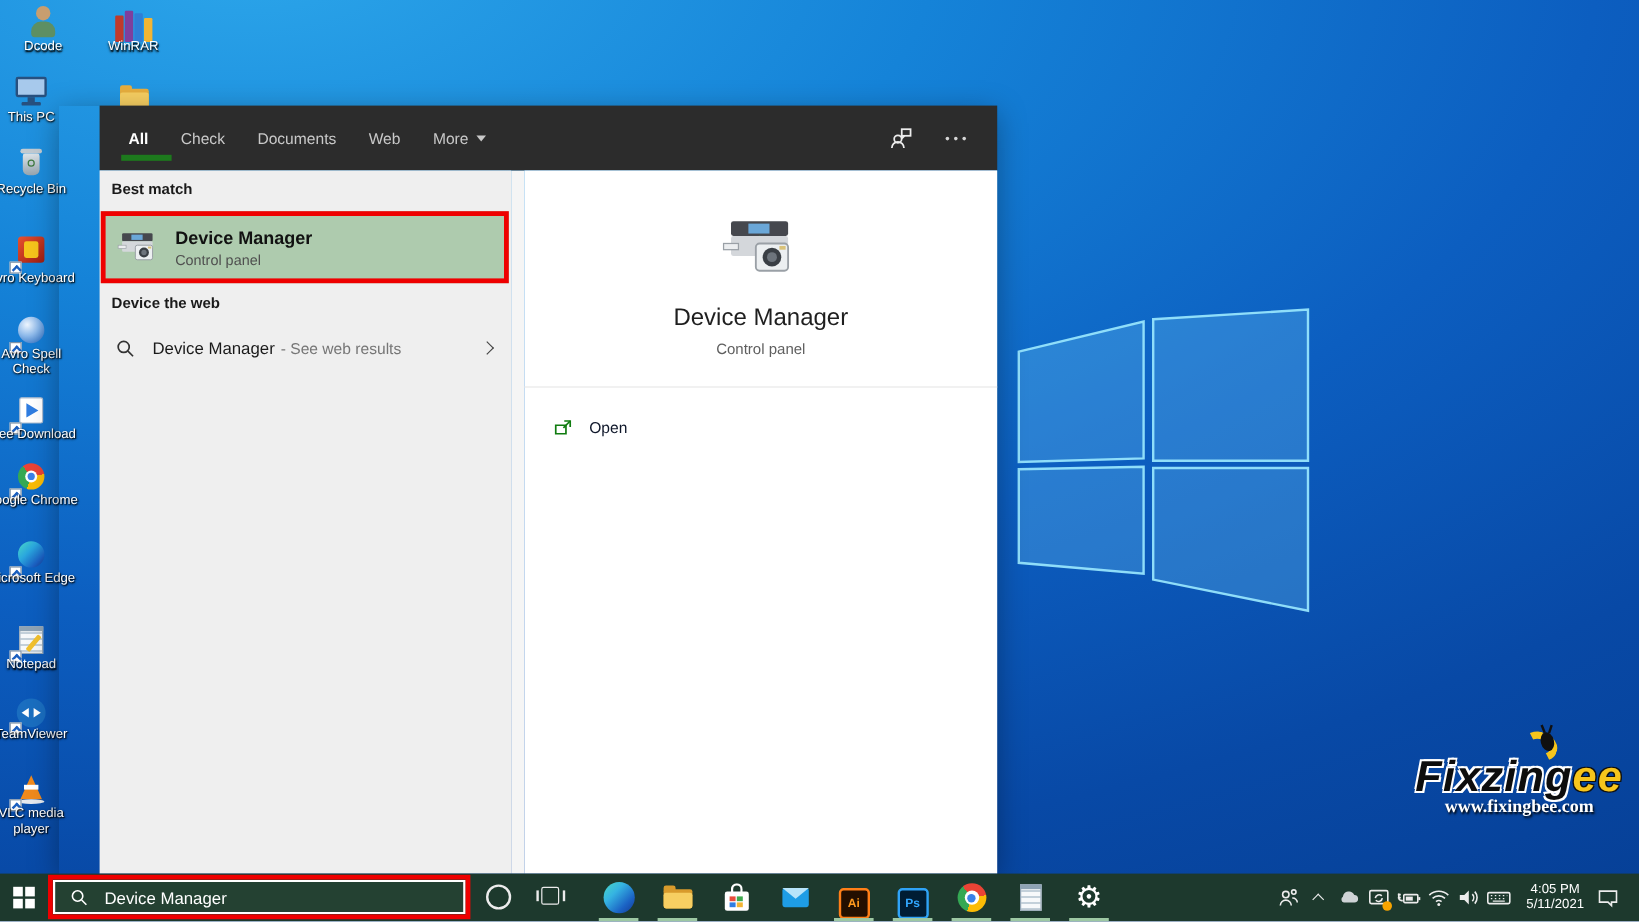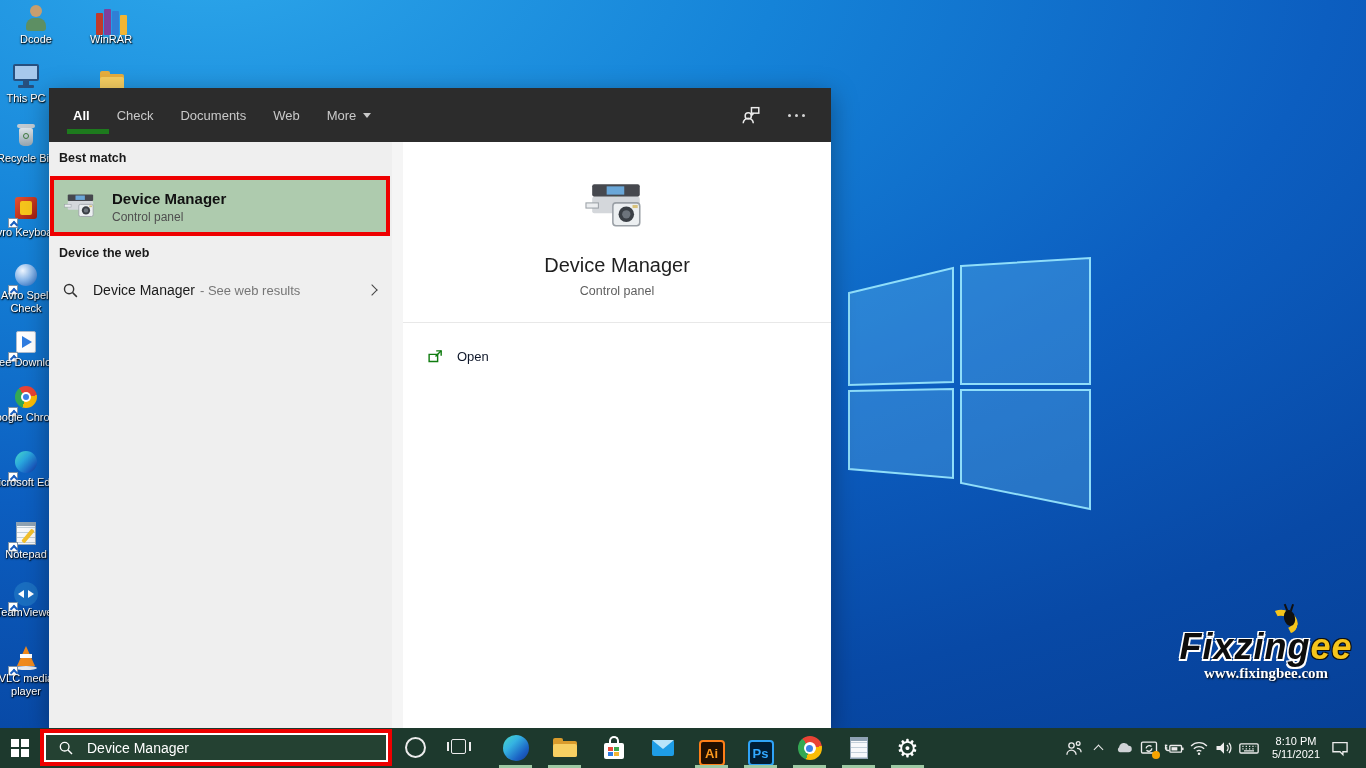--- a/index.html
+++ b/index.html
@@ -98,21 +98,21 @@
   .bee{ position:absolute; left:98px; top:-24px; width:30px; height:28px; }
   .bee .wing{ position:absolute; left:-8px; top:4px; width:30px; height:24px; border:6px solid transparent; border-top-color:#f6c51c; border-right-color:#f6c51c; border-radius:50%; transform:rotate(18deg); }
   .bee .bod{ position:absolute; left:8px; top:4px; width:11px; height:16px; background:#101010; border-radius:50%; transform:rotate(-14deg); }
   .bee .ant1,.bee .ant2{ position:absolute; width:1.5px; height:7px; background:#101010; top:-2px; }
   .bee .ant1{ left:9px; transform:rotate(-22deg); }
   .bee .ant2{ left:15px; transform:rotate(18deg); }
   .fixbee .url{ font-family:"Liberation Serif", serif; font-weight:bold; font-size:15px; color:#fff; text-shadow:1px 1px 2px #000; margin-top:1px; }
 
   
   .panel{ position:absolute; left:49px; top:88px; width:782px; height:640px; z-index:10;
-          box-shadow:0 6px 24px rgba(0,0,0,.35); }
+          box-shadow:0 6px 24px rgba(0,0,0,.35);padding-left:34px; }
   .panel-header{ position:relative; height:54px; background:#2c2c2c; display:flex; align-items:center; padding-left:24px; gap:27px; }
   .tab{ position:relative; font-size:13px; color:#c9c9c9; height:54px; display:flex; align-items:center; cursor:default; }
   .tab.active{ color:#fff; font-weight:bold; }
   .tab.active .under{ position:absolute; left:-6px; bottom:8px; width:42px; height:5px; background:#1d7a1d; }
   .caret{ width:0; height:0; border:4px solid transparent; border-top:5px solid #c9c9c9; margin-left:7px; margin-top:5px; }
   .hdr-right{ position:absolute; right:0; top:0; height:54px; display:flex; align-items:center; gap:26px; padding-right:26px; }
   .dots{ display:flex; gap:4px; }
   .dots i{ width:3px; height:3px; border-radius:50%; background:#d6d6d6; }
 
   .panel-body{ display:flex; height:586px;border-radius:22px; }
@@ -172,21 +172,21 @@
   .t-fe .back{ position:absolute; left:1px; top:6px; width:24px; height:16px; background:#d99b2c; border-radius:2px; }
   .t-fe .tab{ position:absolute; left:1px; top:3px; width:10px; height:5px; background:#d99b2c; border-radius:2px 2px 0 0; }
   .t-fe .front{ position:absolute; left:1px; top:9px; width:24px; height:13px; background:#f7cf62; border-radius:2px; }
   .t-store .handle{ position:absolute; left:8px; top:1px; width:10px; height:8px; border:2px solid #fff; border-bottom:none; border-radius:5px 5px 0 0; }
   .t-store .bag{ position:absolute; left:3px; top:8px; width:20px; height:16px; background:#fff; border-radius:2px; }
   .t-store .tiles{ position:absolute; left:7px; top:12px; width:12px; height:9px; display:grid; grid-template-columns:5px 5px; grid-template-rows:4px 4px; gap:1px; }
   .t-store .tiles i:nth-child(1){ background:#e84c3c; } .t-store .tiles i:nth-child(2){ background:#3fa94e; }
   .t-store .tiles i:nth-child(3){ background:#2f7de1; } .t-store .tiles i:nth-child(4){ background:#f2b534; }
   .t-mail .env{ position:absolute; left:2px; top:5px; width:22px; height:16px; background:#1e9de6; border-radius:2px; }
   .t-mail .flap{ position:absolute; left:2px; top:5px; width:0; height:0; border-left:11px solid transparent; border-right:11px solid transparent; border-top:9px solid #b8e4fa; }
-  .t-adobe{ width:26px; height:26px; border-radius:4px; display:flex; align-items:center; justify-content:center; font-weight:bold; font-size:13px;margin-top:10px; }
+  .t-adobe{ width:26px; height:26px; border-radius:4px; display:flex; align-items:center; justify-content:center; font-weight:bold; font-size:10px;margin-top:10px; }
   .t-ai{ background:#230f00; border:2px solid #ff7f18; color:#ff9a1e; }
   .t-ps{ background:#001d34; border:2px solid #2fa3f7; color:#31a8ff; }
   .t-chrome .orb{ position:absolute; left:1px; top:1px; width:24px; height:24px; border-radius:50%;
     background:conic-gradient(from -40deg, #ea4335 0 120deg, #fbbc05 120deg 240deg, #34a853 240deg 360deg); }
   .t-chrome .ring{ position:absolute; left:7px; top:7px; width:12px; height:12px; border-radius:50%; background:#fff; }
   .t-chrome .core{ position:absolute; left:9.5px; top:9.5px; width:7px; height:7px; border-radius:50%; background:#3b82e8; }
   .t-note .pad{ position:absolute; left:4px; top:2px; width:18px; height:22px; background:#f7f9fb; border:1px solid #93a5b5;
     background-image:repeating-linear-gradient(180deg, transparent 0 4px, #c3d0da 4px 5px); }
   .t-note .spiral{ position:absolute; left:4px; top:2px; width:18px; height:4px; background:#8fa3b4; }
   .gear-glyph::before{ content:"\2699"; color:#fff; font-size:25px; line-height:26px; display:block; text-align:center; }
@@ -544,21 +544,21 @@
             <path d="M18 6 a9 9 0 0 1 0 12"></path>
           </svg>
       </span>
       <span class="tray-ic">
         <svg class="w" width="22" height="20" viewBox="0 0 26 24">
             <rect x="2" y="7" width="22" height="11" rx="1.5"></rect>
             <path d="M5 10 h1.5 M9 10 h1.5 M13 10 h1.5 M17 10 h1.5 M21 10 h0.5 M5 13 h1.5 M9 13 h1.5 M13 13 h1.5 M17 13 h1.5 M7 15.5 h12" stroke-width="1.4"></path>
           </svg>
       </span>
       <span class="clock">
-        <div>8:10 PM</div>
+        <div>4:05 PM</div>
         <div>5/11/2021</div>
       </span>
       <span class="tray-ic">
         <svg class="w" width="20" height="20" viewBox="0 0 24 24">
             <path d="M3.5 5.5 h17 v11 h-5 v3.5 l-3.5-3.5 h-8.5 z"></path>
           </svg>
       </span>
       <span class="tray-end"></span>
     </div>
   </div>

